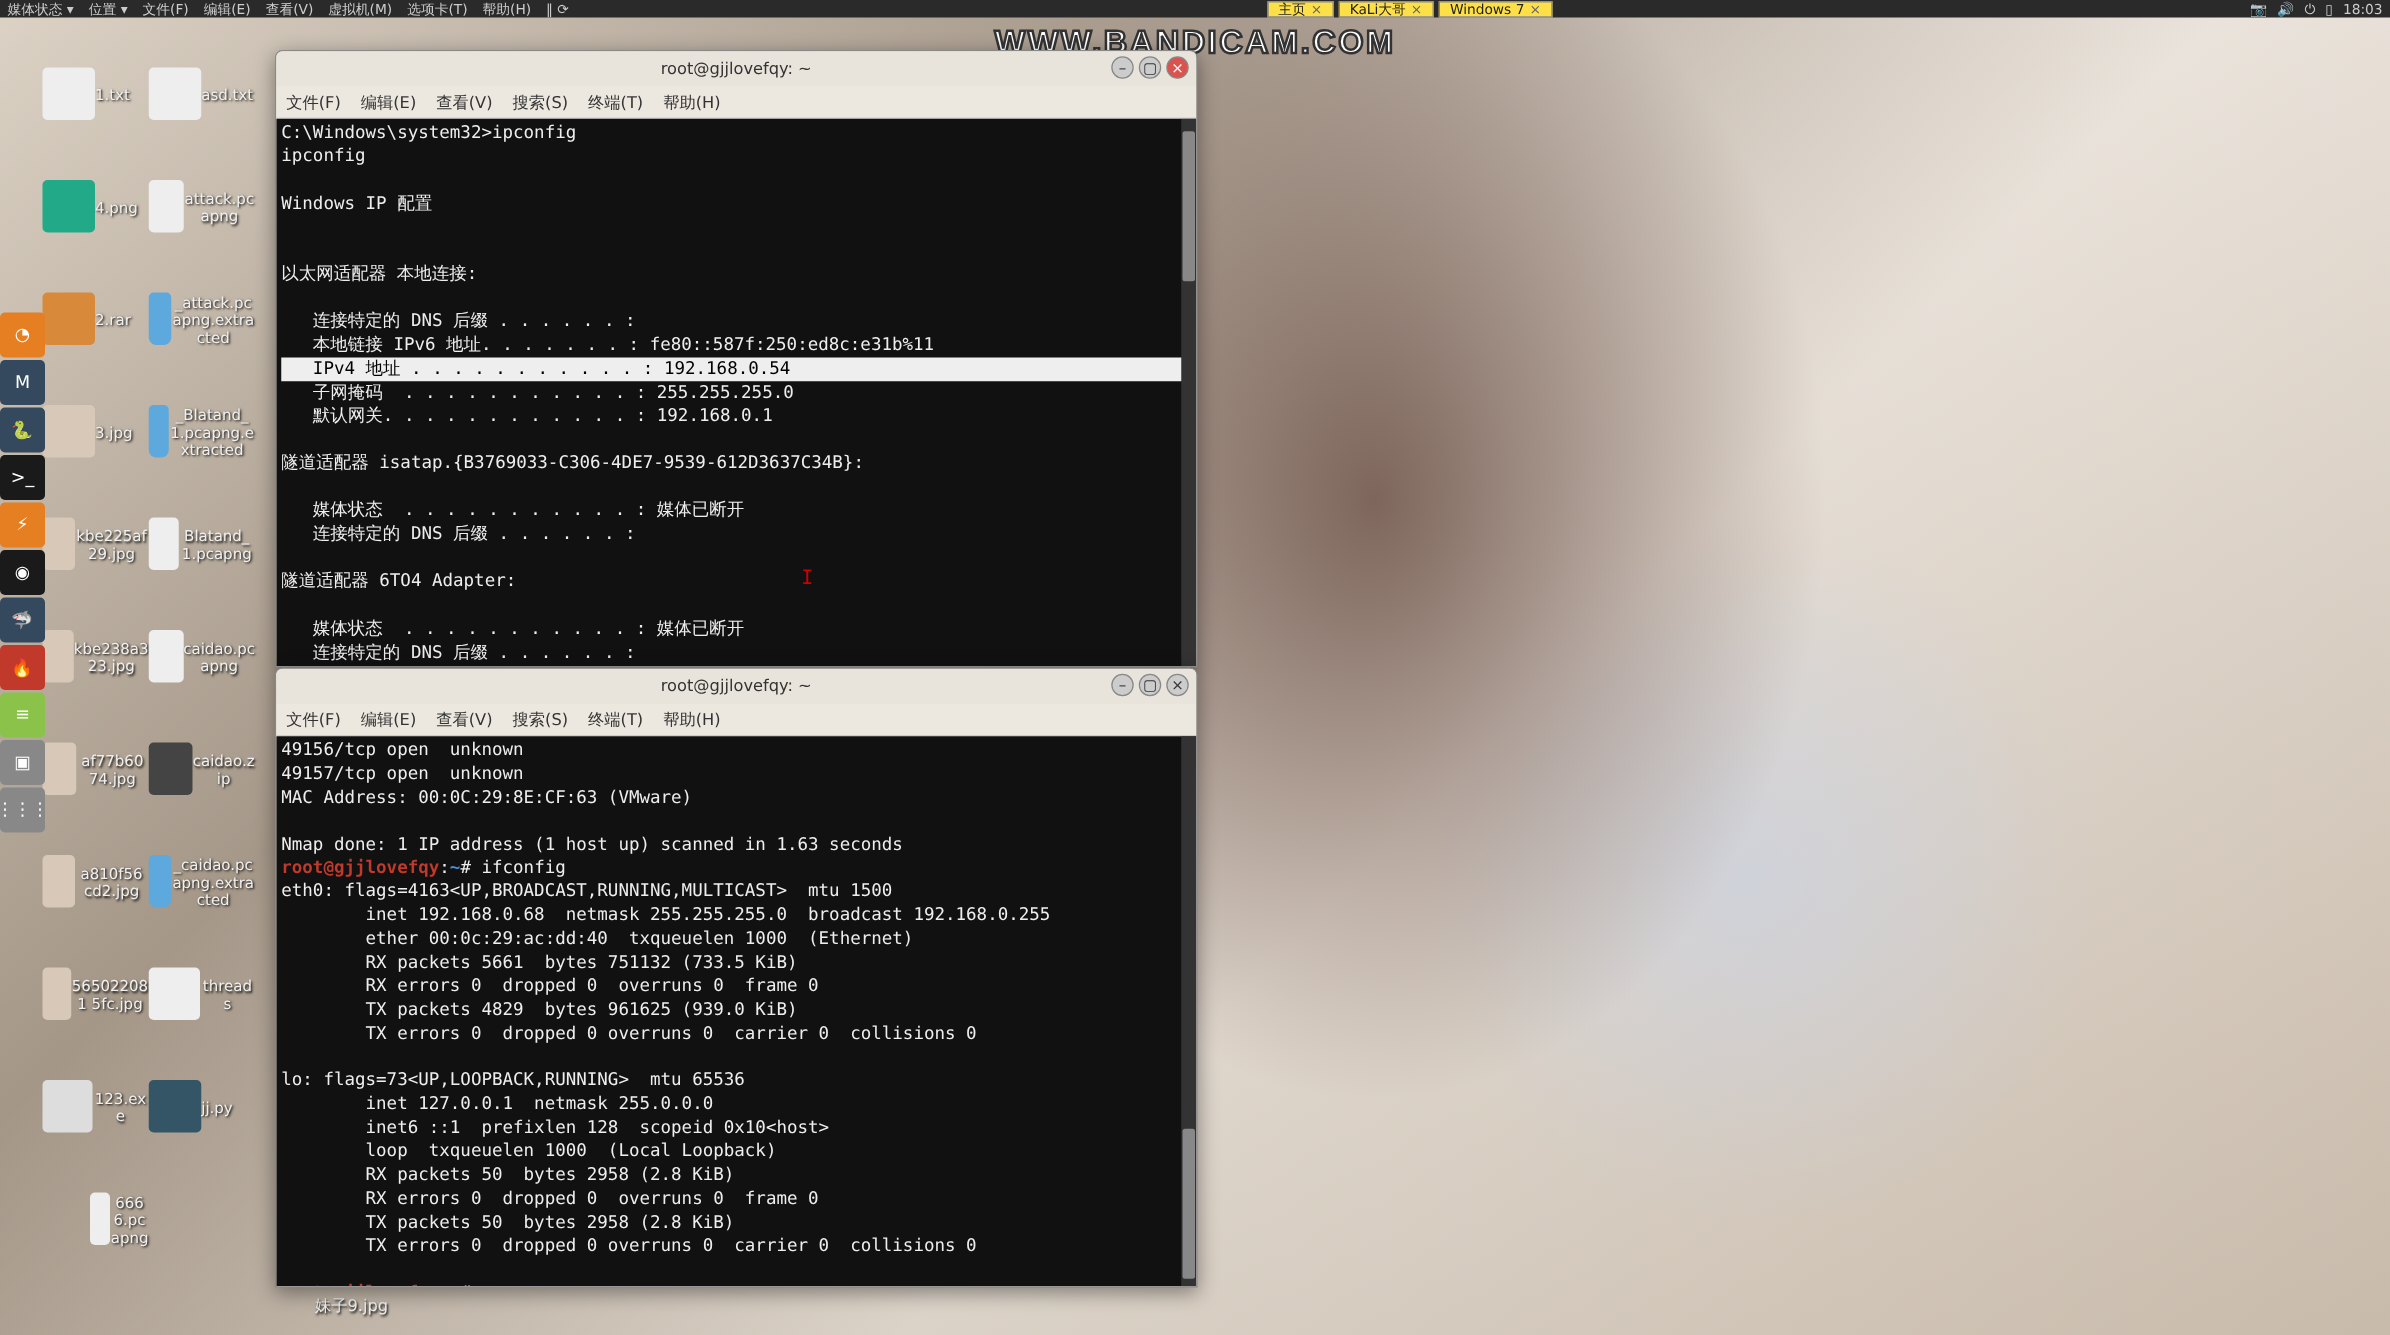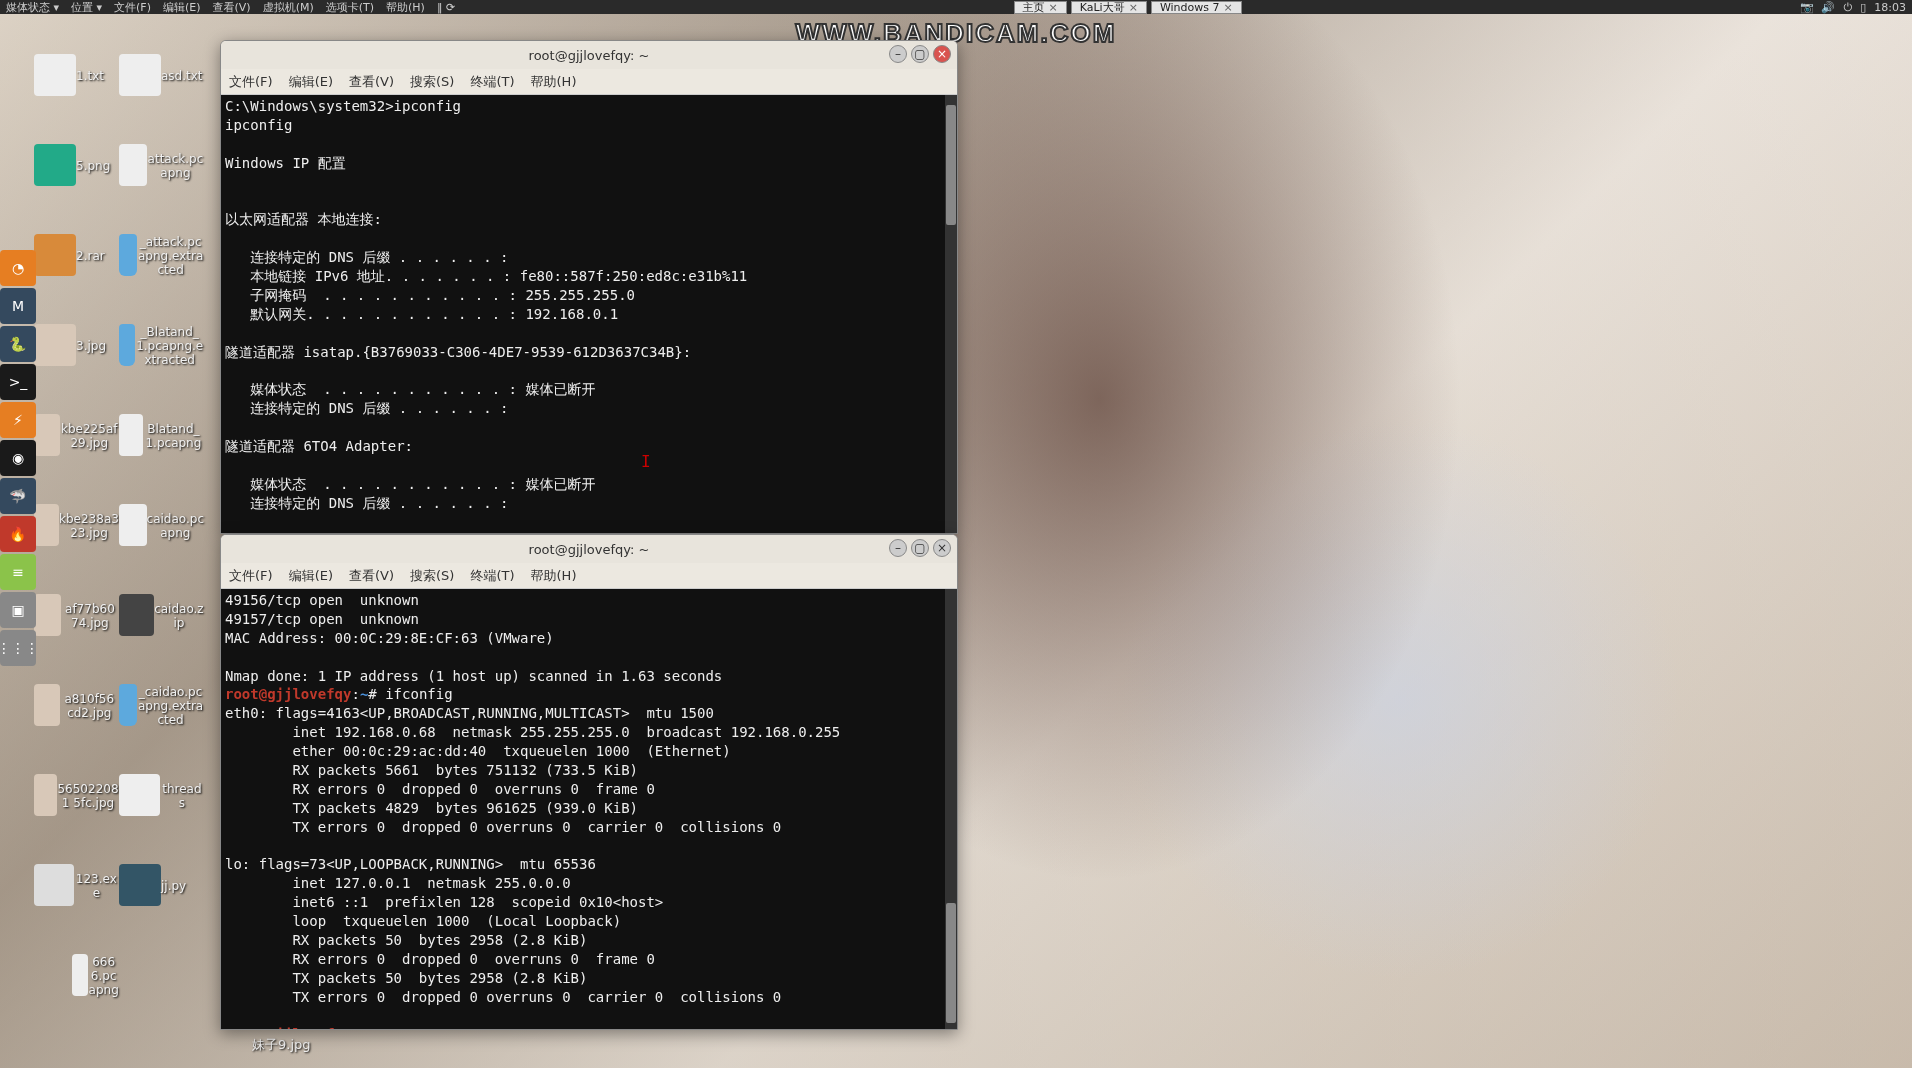--- a/index.html
+++ b/index.html
@@ -33,21 +33,21 @@
   align-items: center;
   font-size: 11px;
   padding: 0 6px;
   z-index: 1000;
   gap: 12px;
 }
 .top-menubar .mitem { color: #ccc; }
 .top-menubar .spacer { flex: 1; }
 .top-menubar .tabs { display: flex; gap: 4px; }
 .top-menubar .wtab {
-  background: #e5e5e5;
+  background: #fde047;
   color: #222;
   padding: 0 8px;
   border: 1px solid #888;
   display: flex;
   align-items: center;
   gap: 4px;
   height: 13px;
 }
 .top-menubar .wtab .x { color: #666; cursor: pointer; }
 .top-menubar .tray { display: flex; gap: 8px; align-items: center; }
@@ -309,21 +309,21 @@
     <div class="dicon" style="grid-area: 1 / 1;">
       <div class="glyph txt"></div>
       <div class="label">1.txt</div>
     </div>
     <div class="dicon" style="grid-area: 1 / 2;">
       <div class="glyph txt"></div>
       <div class="label">asd.txt</div>
     </div>
     <div class="dicon" style="grid-area: 2 / 1;">
       <div class="glyph png"></div>
-      <div class="label">5.png</div>
+      <div class="label">4.png</div>
     </div>
     <div class="dicon" style="grid-area: 2 / 2;">
       <div class="glyph bin"></div>
       <div class="label">attack.pcapng</div>
     </div>
     <div class="dicon" style="grid-area: 3 / 1;">
       <div class="glyph rar"></div>
       <div class="label">2.rar</div>
     </div>
     <div class="dicon" style="grid-area: 3 / 2;">
@@ -412,21 +412,21 @@
   <div class="termbody"><span>C:\Windows\system32&gt;ipconfig
 ipconfig
 
 Windows IP 配置
 
 
 以太网适配器 本地连接:
 
    连接特定的 DNS 后缀 . . . . . . :
    本地链接 IPv6 地址. . . . . . . : fe80::587f:250:ed8c:e31b%11</span>
-<span>   子网掩码  . . . . . . . . . . . : 255.255.255.0
+<span class="hl">   IPv4 地址 . . . . . . . . . . . : 192.168.0.54</span><span>   子网掩码  . . . . . . . . . . . : 255.255.255.0
    默认网关. . . . . . . . . . . . : 192.168.0.1
 
 隧道适配器 isatap.{B3769033-C306-4DE7-9539-612D3637C34B}:
 
    媒体状态  . . . . . . . . . . . : 媒体已断开
    连接特定的 DNS 后缀 . . . . . . :
 
 隧道适配器 6TO4 Adapter:
 
    媒体状态  . . . . . . . . . . . : 媒体已断开

